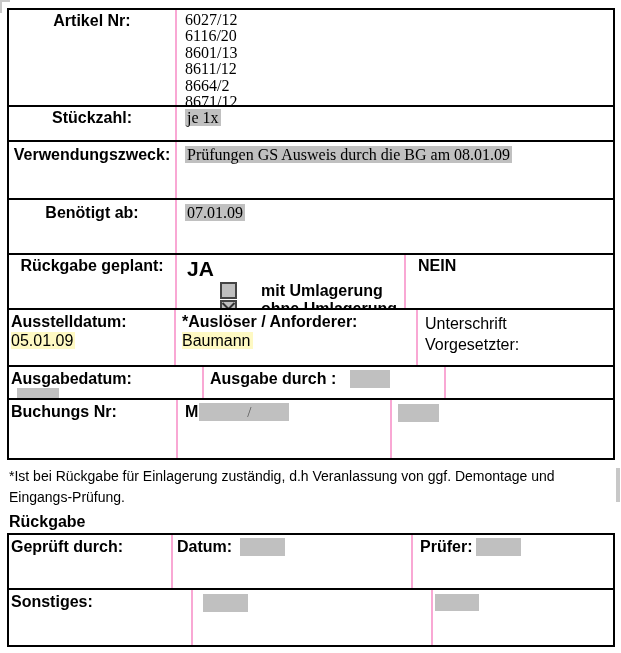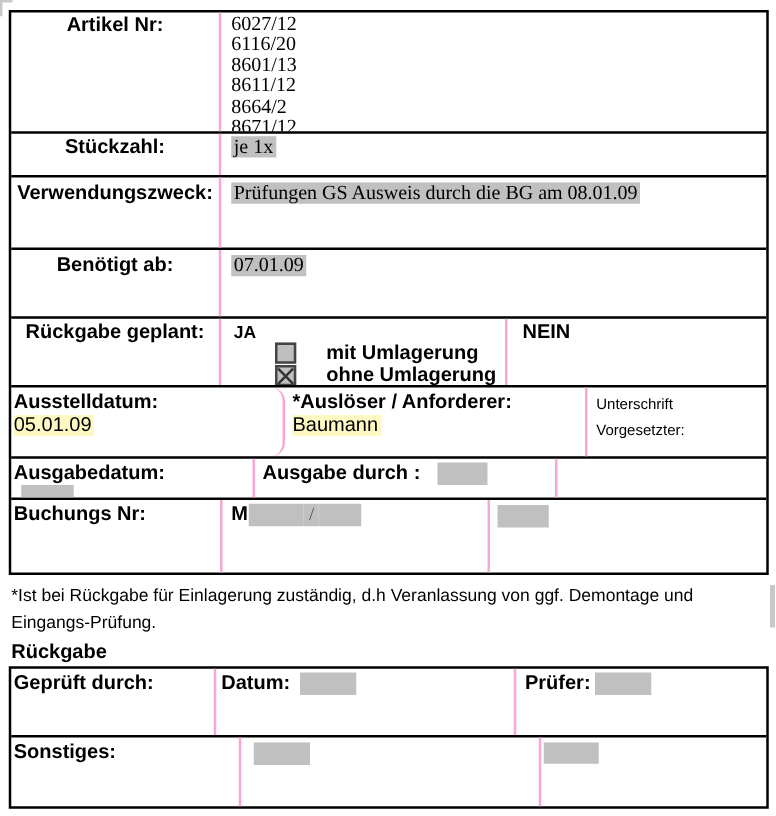--- a/index.html
+++ b/index.html
@@ -10,32 +10,32 @@
   .row{display:flex;border-bottom:2px solid #000;box-sizing:border-box;}
   .row.last{border-bottom:none;}
   .cell{box-sizing:border-box;border-right:2px solid #f9a8d4;overflow:hidden;}
   .cell.lastcol{border-right:none;flex:1;}
   .label-cell{text-align:center;padding-top:2px;font-weight:bold;font-size:16px;}
   .serif-val{font-family:"Liberation Serif",serif;font-size:16px;}
   .hl{background:#c0c0c0;padding:0 2px;}
   .hl-bold{background:#fef9c3;font-weight:normal;font-size:16px;padding:0 2px;}
   .ph{display:inline-block;background:#c0c0c0;}
   .fl{font-weight:bold;font-size:16px;}
-  .plain{font-weight:normal;font-size:12px;line-height:21px;}
+  .plain{font-weight:normal;font-size:16px;line-height:21px;}
   
   .cb{display:inline-block;width:13px;height:13px;border:2px solid #444;background:#bfbfbf;
       position:relative;flex:0 0 auto;}
   .cb.checked::before,.cb.checked::after{content:"";position:absolute;left:-2px;top:6px;
       width:17px;height:2px;background:#333;}
   .cb.checked::before{transform:rotate(45deg);}
   .cb.checked::after{transform:rotate(-45deg);}
   .opt{display:flex;align-items:center;gap:24px;margin-left:33px;height:17px;margin-top:1px;
        font-weight:bold;font-size:16px;}
   .ja-cell{padding:2px 0 0 10px;}
-  .ja-word{font-weight:bold;font-size:14px;margin-bottom:1px;}
+  .ja-word{font-weight:bold;font-size:21px;margin-bottom:1px;}
   .nein-cell{padding:2px 0 0 12px;font-weight:bold;font-size:16px;}
   .flexline{display:flex;align-items:flex-start;}
   .artifact{position:absolute;background:#c8c8c8;}
   .footnote{position:absolute;left:9px;top:466px;width:586px;font-size:14px;line-height:21px;}
   .heading{position:absolute;left:9px;top:513px;font-weight:bold;font-size:16px;}
   .slash{display:inline-block;width:12px;height:18px;background:#c0c0c0;text-align:center;
          font-family:"Liberation Serif",serif;color:#555;font-size:15px;line-height:18px;}
   .art-line{line-height:16.4px;}
 </style>
 </head>
@@ -91,21 +91,21 @@
         </div>
         <div class="opt">
           <span class="cb checked"></span>
           <span>ohne Umlagerung</span>
         </div>
       </div>
       <div class="cell lastcol nein-cell">NEIN</div>
     </div>
 
     <div class="row" style="height:57px;">
-      <div class="cell" style="width:219px;padding:3px 0 0 2px;border-radius:11px;">
+      <div class="cell" style="width:167px;padding:3px 0 0 2px;">
         <div class="fl">Ausstelldatum:</div>
         <div style="margin-top:1px;"><span class="hl-bold" style="padding-left:0;">05.01.09</span></div>
       </div>
       <div class="cell" style="width:242px;padding:3px 0 0 6px;">
         <div class="fl">*Auslöser / Anforderer:</div>
         <div style="margin-top:1px;"><span class="hl-bold" style="padding-left:0;">Baumann</span></div>
       </div>
       <div class="cell lastcol" style="padding:3px 0 0 7px;">
         <div class="plain">Unterschrift</div>
         <div class="plain">Vorgesetzter:</div>

